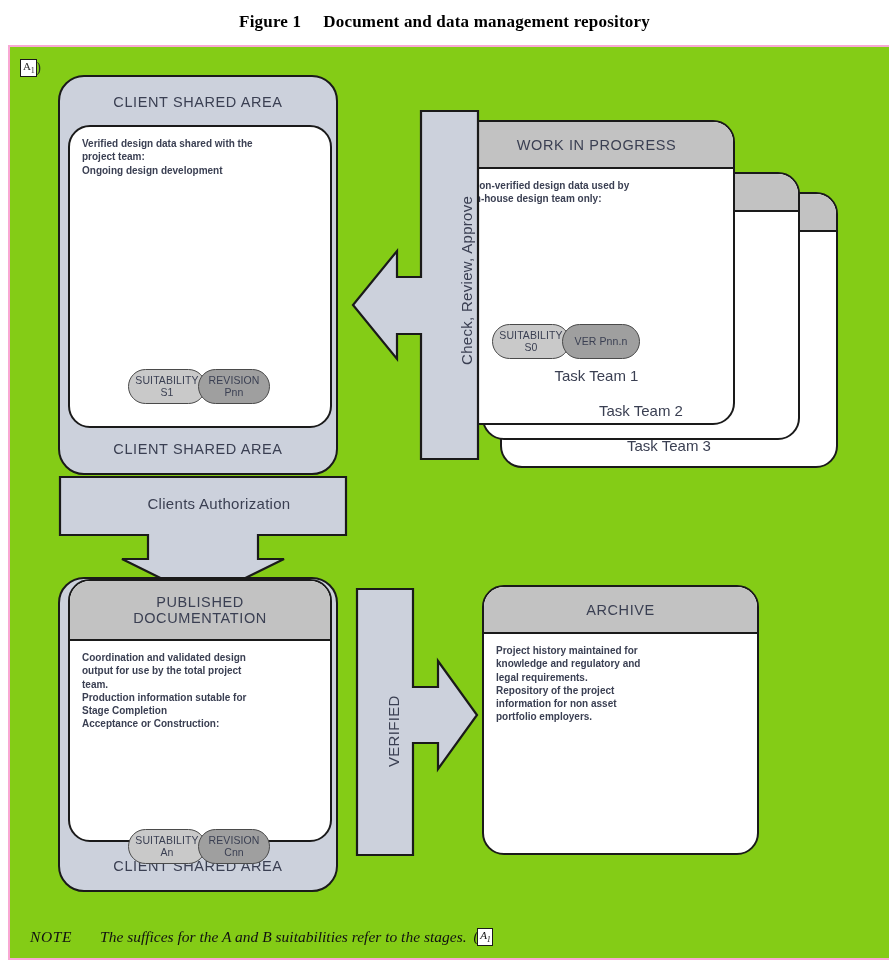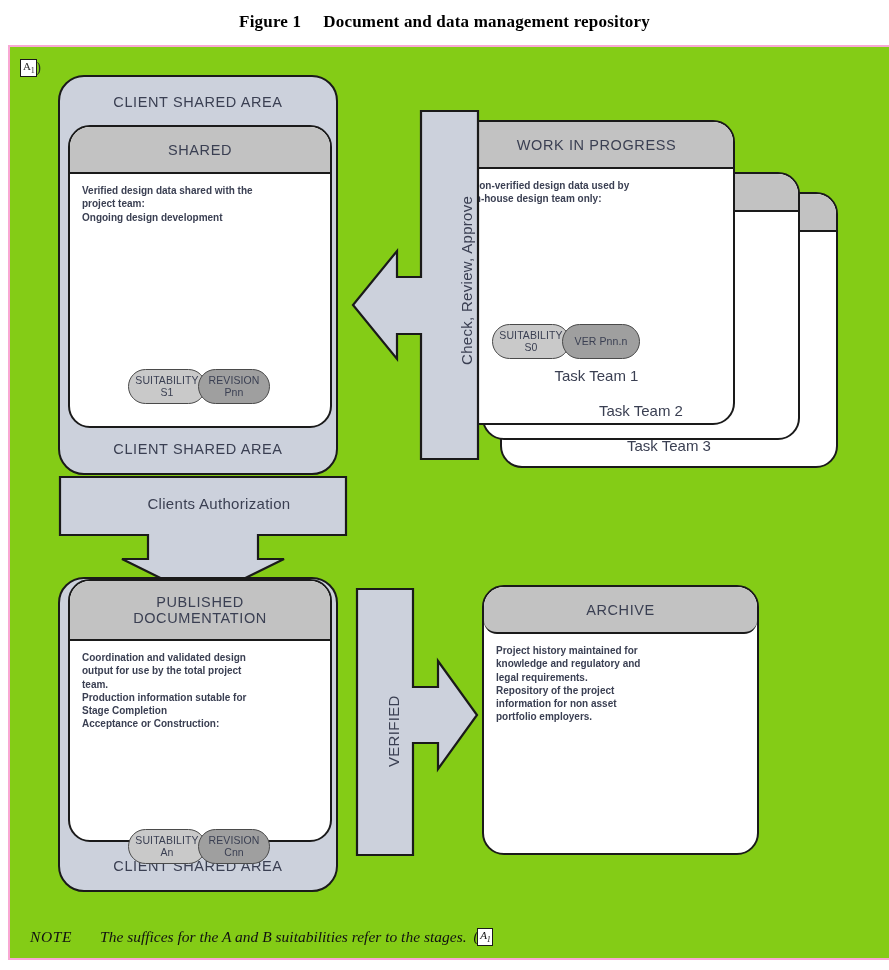--- a/index.html
+++ b/index.html
@@ -222,23 +222,20 @@
   <span class="amd amd-open">
     <span class="amd-box"><span>A</span><sub>1</sub></span>
       <span class="amd-bracket">)</span>
   </span>
 
   <div class="csa-wrap" style="left:48px; top:28px; width:280px; height:400px;">
     <div class="csa-label csa-top">CLIENT SHARED AREA</div>
     <div class="csa-label csa-bottom">CLIENT SHARED AREA</div>
 
     <div class="card" style="left:8px; top:48px; width:264px; height:303px;">
-      <div class="card-header" style="height:47px;">
-        <span>SHARED</span>
-      </div>
       <div class="card-body">Verified design data shared with the
 project team:
 Ongoing design development</div>
     </div>
 
     <div class="badges" style="left:68px; top:292px;">
       <div class="badge badge-light" style="width:78px; height:35px;">
         <span>SUITABILITY</span>
         <span>S1</span>
       </div>
@@ -315,21 +312,21 @@
       </div>
     </div>
   </div>
 
   <svg class="arrow-svg" style="left:345px; top:540px;" width="125" height="270" viewBox="0 0 125 270">
     <path class="arrow-shape" d="M 2,2 L 58,2 L 58,100 L 83,100 L 83,74 L 122,128 L 83,182 L 83,156 L 58,156 L 58,268 L 2,268 Z"></path>
   </svg>
   <div class="arrow-text rot-up" style="left:375px; top:720px;">VERIFIED</div>
 
   <div class="card" style="left:472px; top:538px; width:277px; height:270px;">
-    <div class="card-header" style="height:47px;border-radius:13px;">
+    <div class="card-header" style="height:47px;">
       <span>ARCHIVE</span>
     </div>
     <div class="card-body">Project history maintained for
 knowledge and regulatory and
 legal requirements.
 Repository of the project
 information for non asset
 portfolio employers.</div>
   </div>
 

